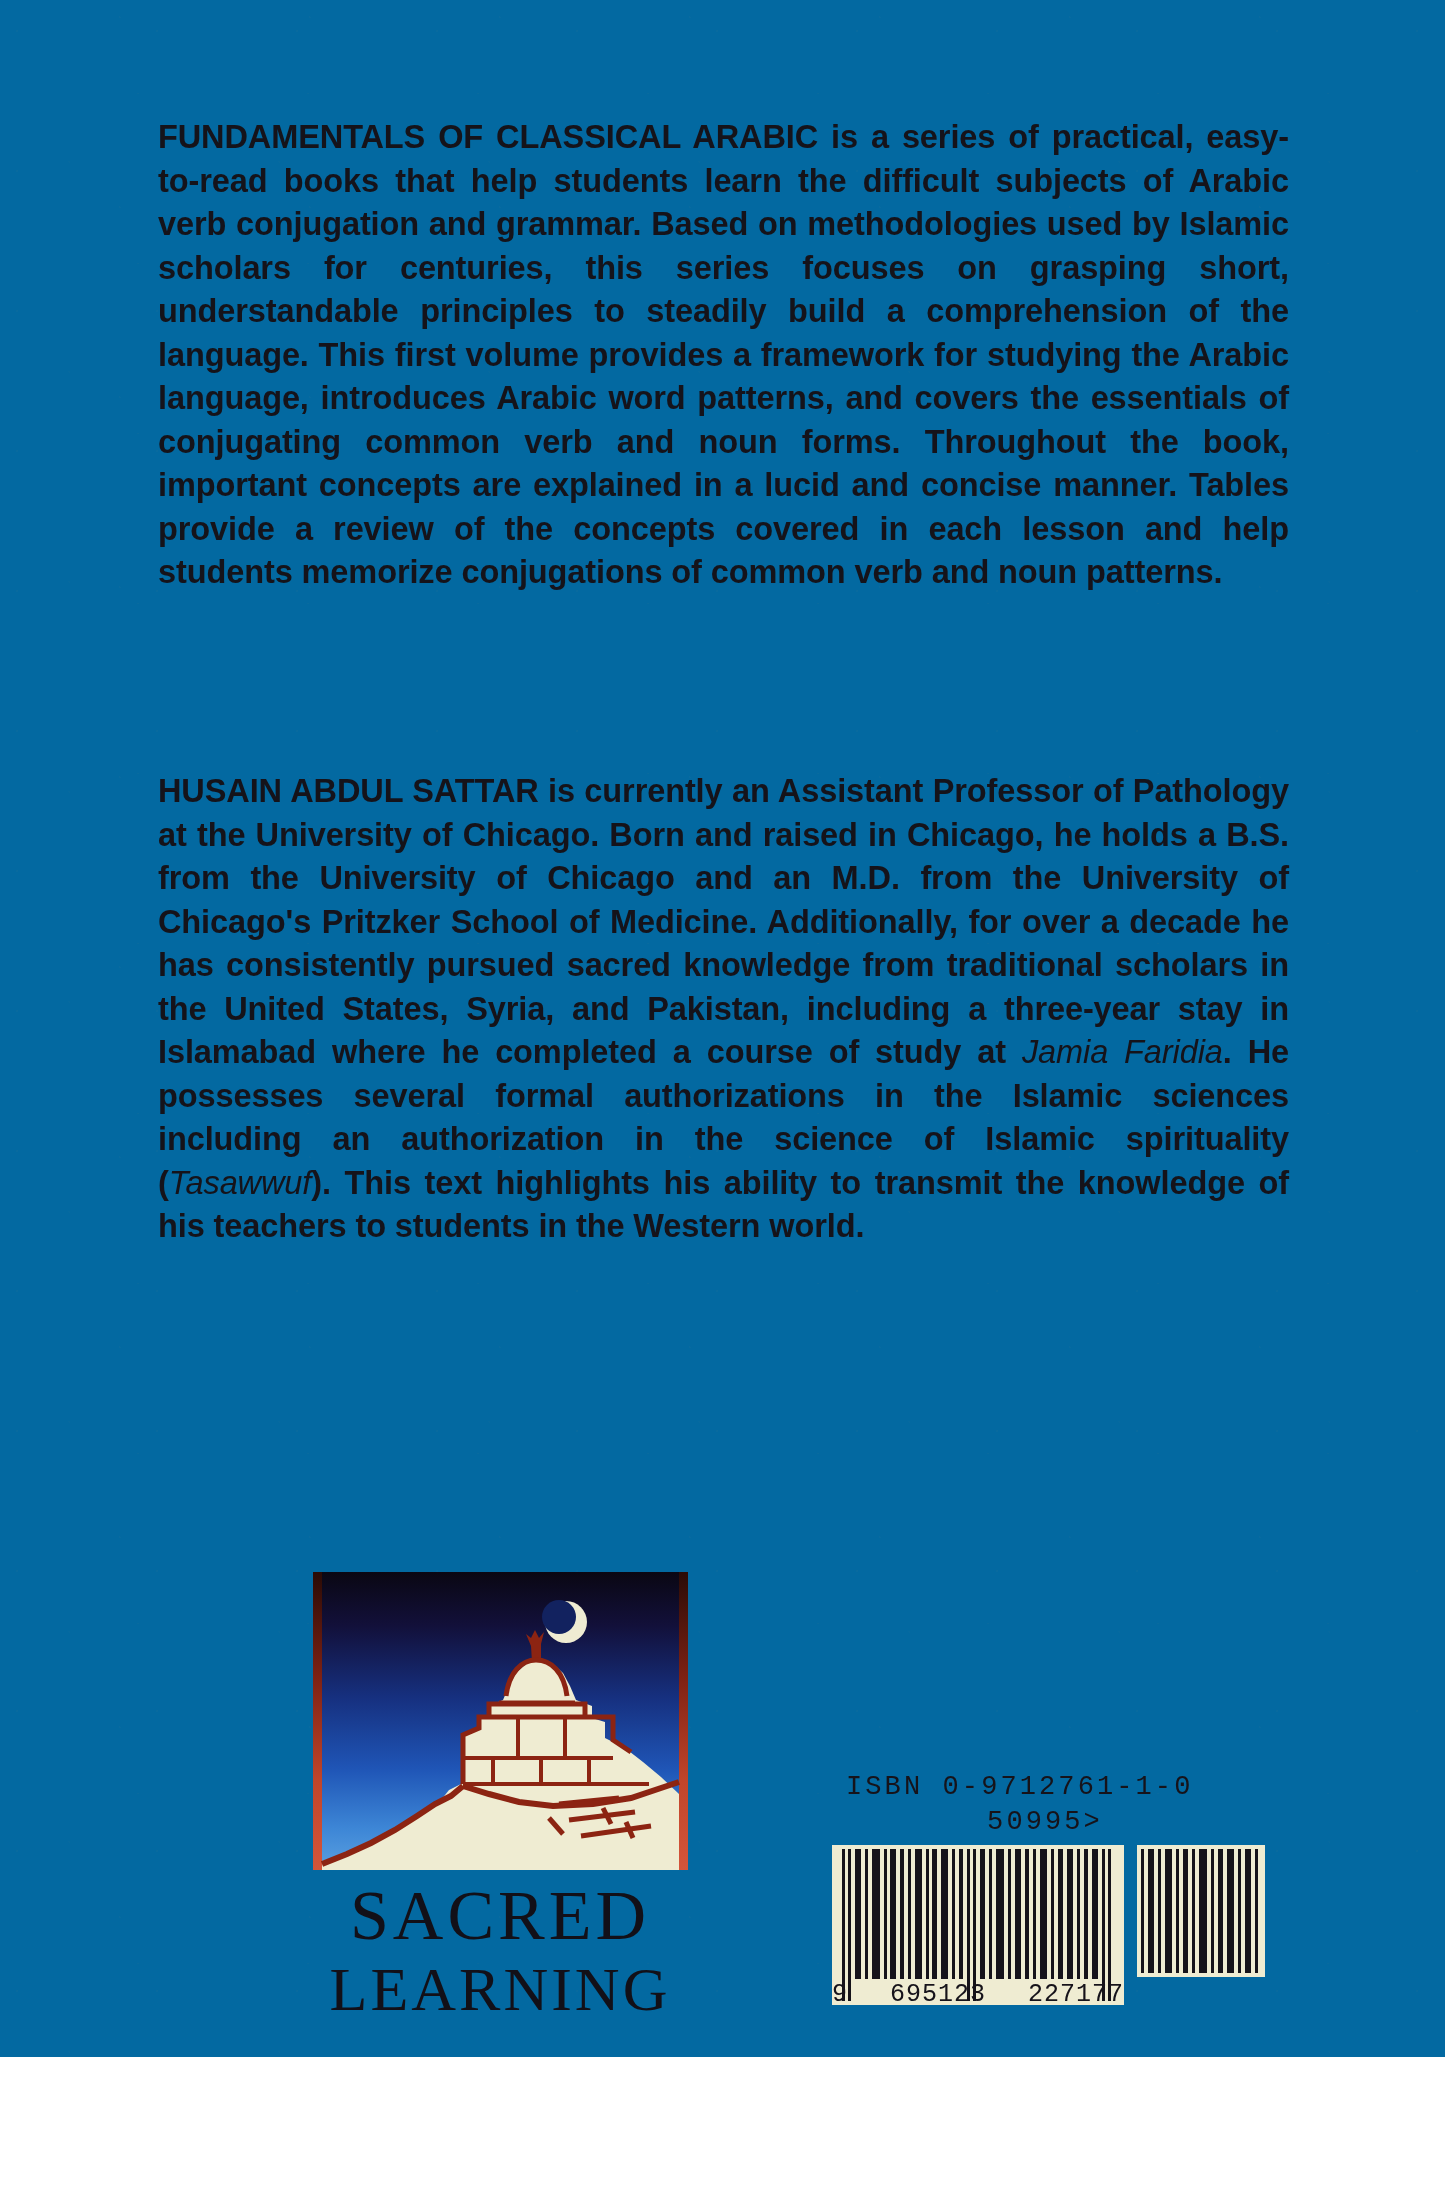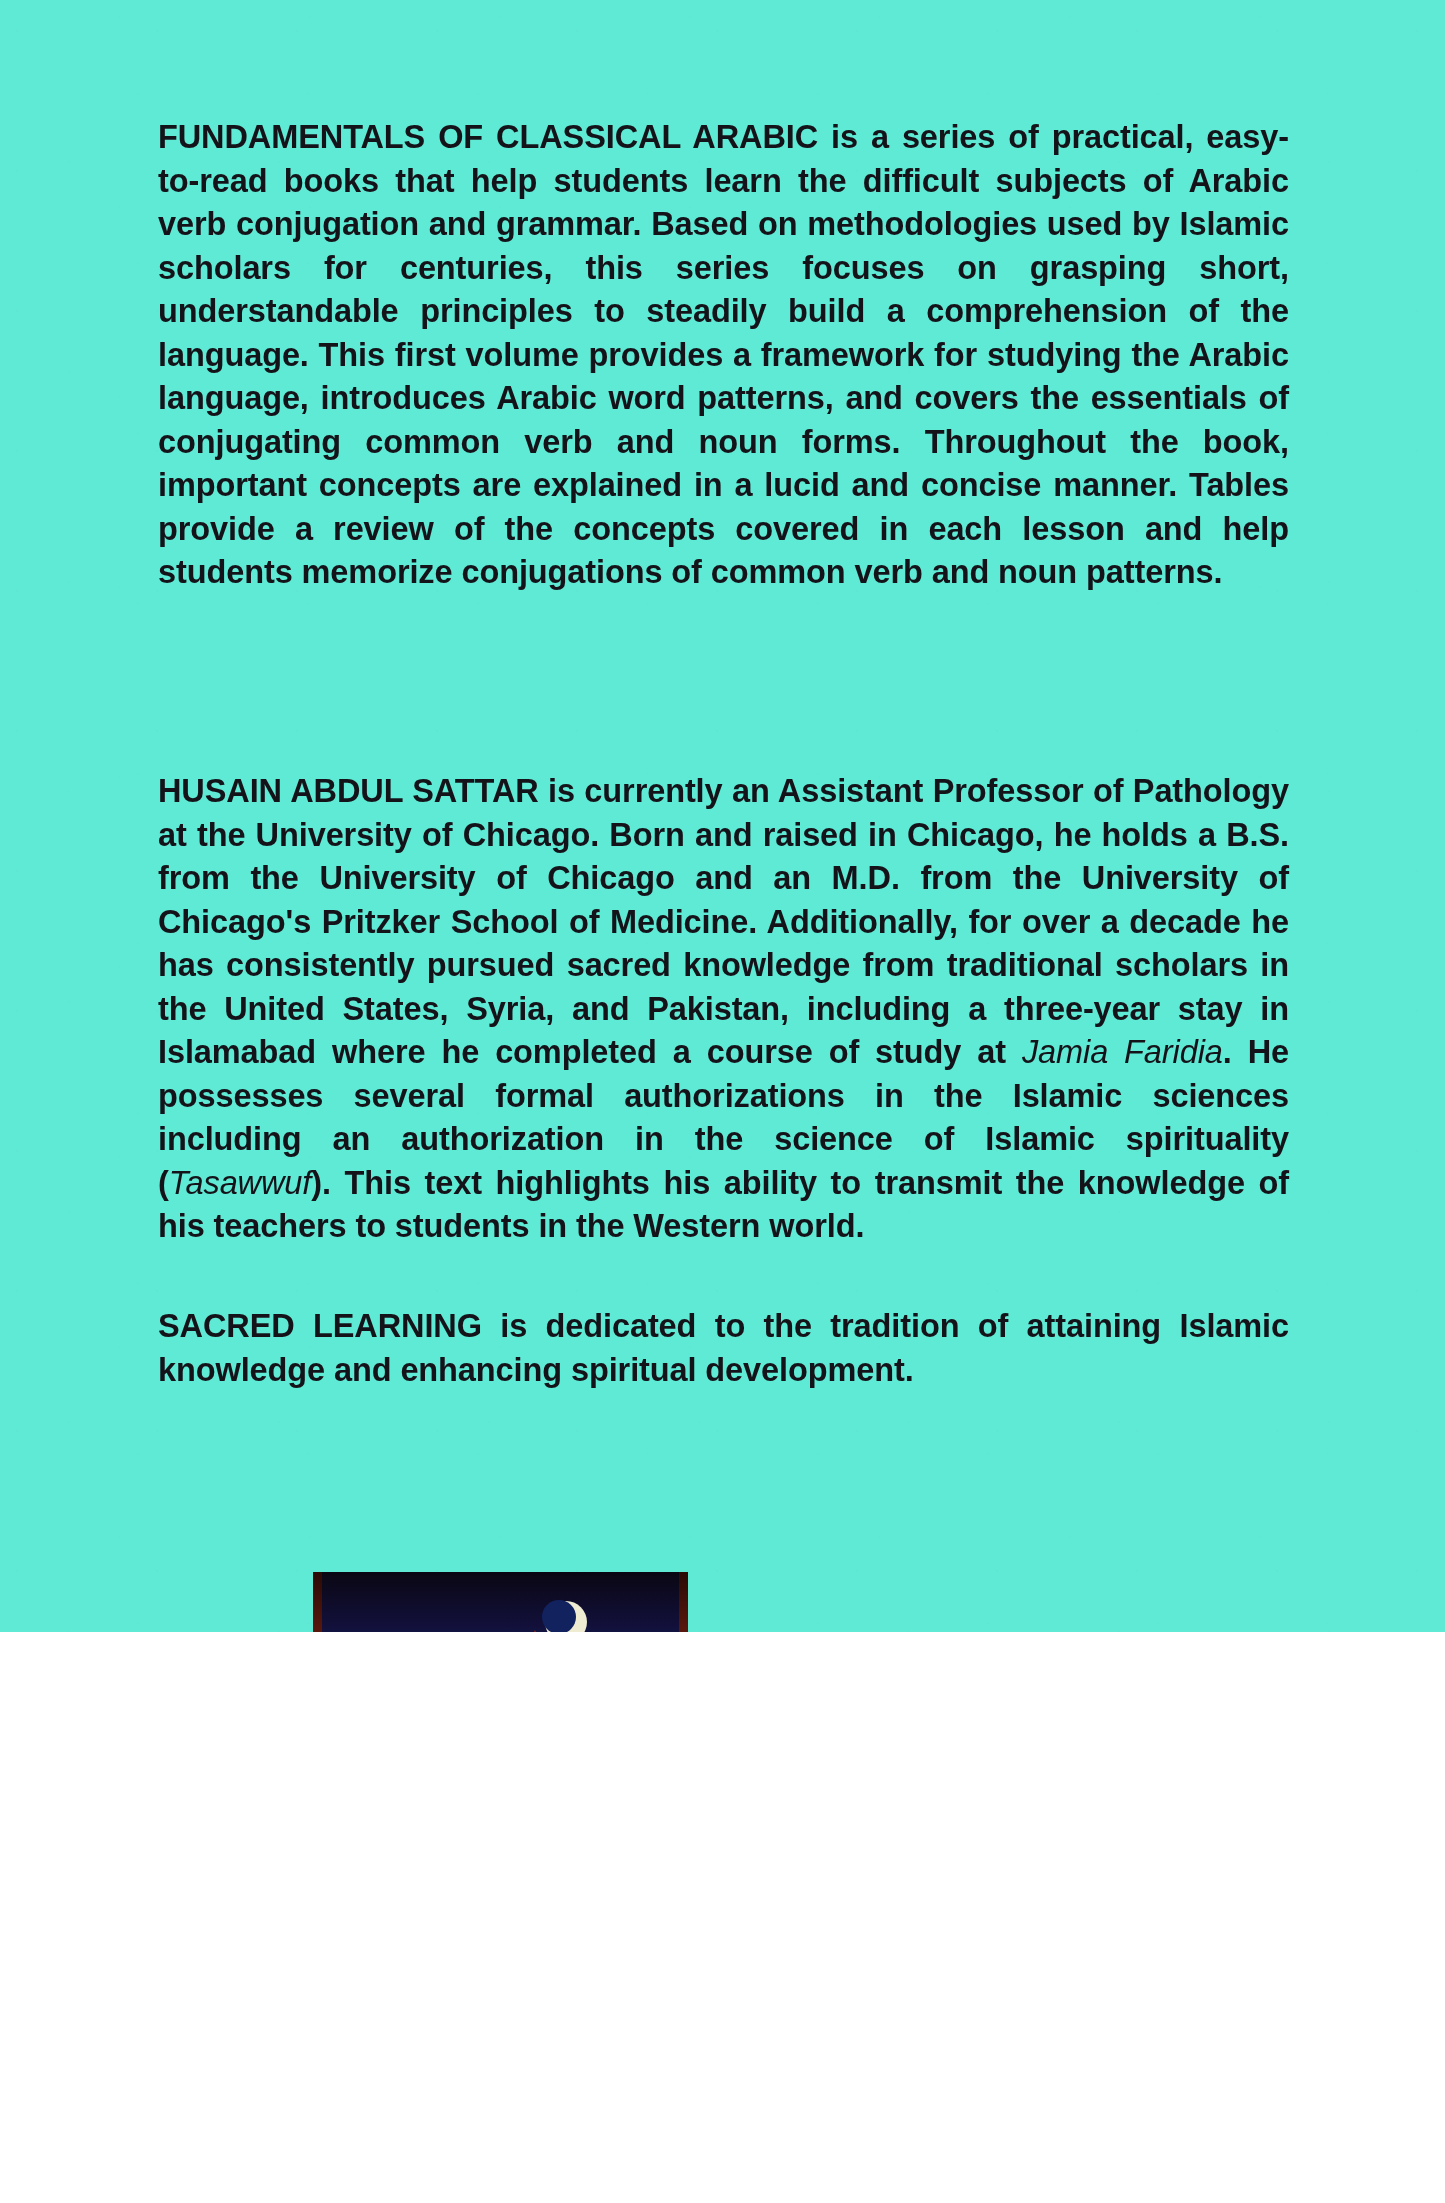--- a/index.html
+++ b/index.html
@@ -6,22 +6,22 @@
     margin: 0;
     padding: 0;
     background: #ffffff;
   }
   body {
     font-family: "Liberation Sans", sans-serif;
   }
   .page {
     position: relative;
     width: 1445px;
-    height: 1632px;
-    background: #5eead4;
+    height: 2057px;
+    background: #0369a1;
     overflow: hidden;
   }
   
   .page::before {
     content: "";
     position: absolute;
     inset: 0;
     pointer-events: none;
     background:
       radial-gradient(circle at 12% 22%, rgba(160,150,110,.05) 0 1px, transparent 1px),
@@ -152,23 +152,20 @@
 <div class="page">
 
   <div class="blurb p1">
     <span class="lead">FUNDAMENTALS OF CLASSICAL ARABIC</span><span> is a series of practical, easy-to-read books that help students learn the difficult subjects of Arabic verb conjugation and grammar. Based on methodologies used by Islamic scholars for centuries, this series focuses on grasping short, understandable principles to steadily build a comprehension of the language. This first volume provides a framework for studying the Arabic language, introduces Arabic word patterns, and covers the essentials of conjugating common verb and noun forms. Throughout the book, important concepts are explained in a lucid and concise manner. Tables provide a review of the concepts covered in each lesson and help students memorize conjugations of common verb and noun patterns.</span>
   </div>
 
   <div class="blurb p2">
     <span class="lead">HUSAIN ABDUL SATTAR</span><span> is currently an Assistant Professor of Pathology at the University of Chicago. Born and raised in Chicago, he holds a B.S. from the University of Chicago and an M.D. from the University of Chicago's Pritzker School of Medicine. Additionally, for over a decade he has consistently pursued sacred knowledge from traditional scholars in the United States, Syria, and Pakistan, including a three-year stay in Islamabad where he completed a course of study at </span><em>Jamia Faridia</em><span>. He possesses several formal authorizations in the Islamic sciences including an authorization in the science of Islamic spirituality (</span><em>Tasawwuf</em><span>). This text highlights his ability to transmit the knowledge of his teachers to students in the Western world.</span>
   </div>
 
-  <div class="blurb p3">
-    <span class="lead">SACRED LEARNING</span><span> is dedicated to the tradition of attaining Islamic knowledge and enhancing spiritual development.</span>
-  </div>
 
   <div class="logo-block">
     <div class="logo-art">
       <div class="left-rule"></div>
       <div class="right-rule"></div>
       <svg width="375" height="298" viewBox="0 0 375 298">
 
         <g>
           <circle cx="253" cy="50" r="21" fill="#efecd2"></circle>
           <circle cx="246" cy="45" r="17" fill="#12225f"></circle>

